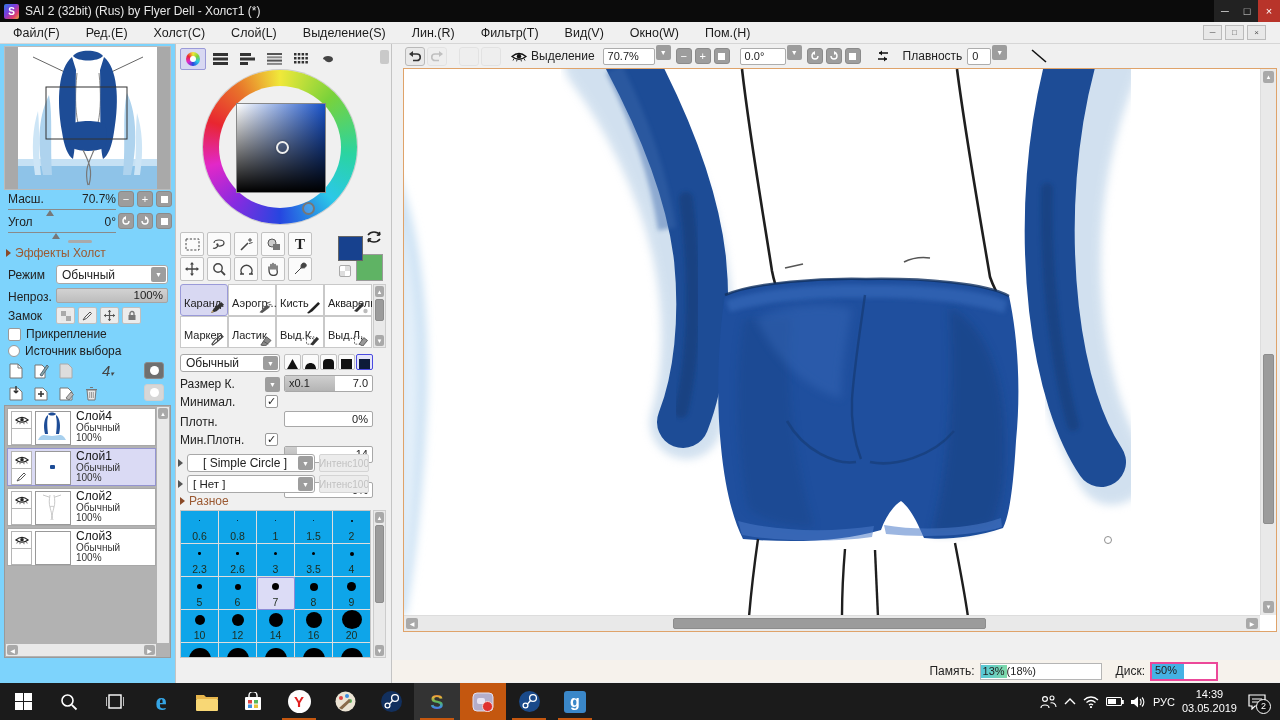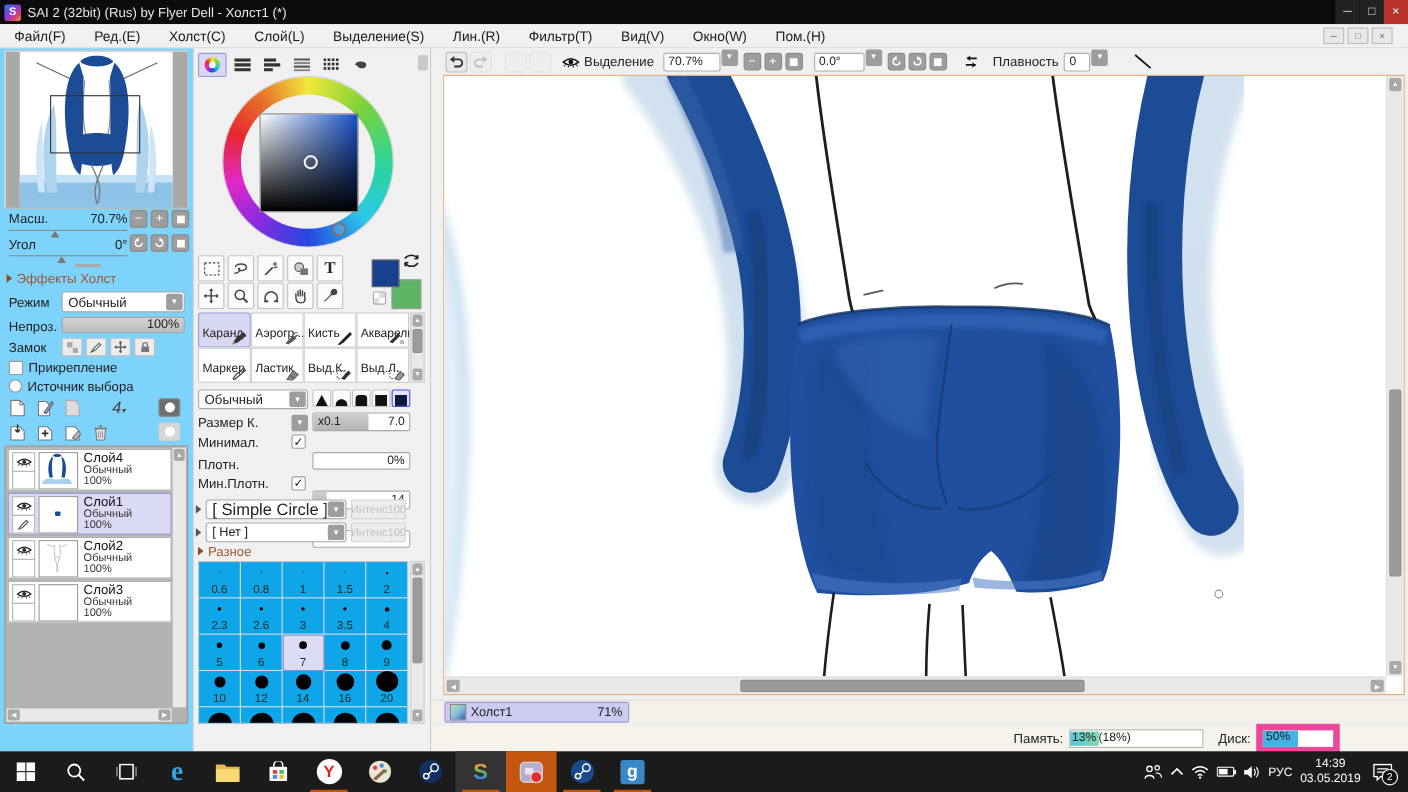--- a/index.html
+++ b/index.html
@@ -113,21 +113,21 @@
         display:flex;align-items:center;justify-content:center;box-sizing:border-box;}
   .tbtn.dis{border-color:#d8d8d8;background:#ededed;opacity:.55;}
   .canvas-frame{left:11px;top:24px;width:874px;height:564px;border:1px solid #dfa36a;background:#fff;}
   .cv-white{position:absolute;left:0;top:0;right:16px;bottom:16px;background:#fff;overflow:hidden;}
   .tabrow{left:0;top:592px;width:888px;height:22px;background:#f3f0ea;border-top:1px solid #ddd;display:flex;align-items:center;}
   .cv-tab{margin-left:12px;width:168px;height:19px;background:#ccccf2;border:1px solid #9a9ed6;border-radius:2px;
           display:flex;align-items:center;font-size:11.5px;box-sizing:border-box;}
   .statusrow{left:0;top:616px;width:888px;height:22px;background:#f6f2ec;display:flex;align-items:center;justify-content:flex-end;}
   .membox{width:120px;height:15px;background:#fff;border:1px solid #b5b5b5;display:flex;align-items:center;font-size:11px;}
   .memfill{background:linear-gradient(90deg,#57c7d8,#7fd9a8);padding:0 2px;height:13px;display:flex;align-items:center;}
-  .diskbox{width:64px;height:15px;background:#fff;border:6px solid #ec4899;position:relative;font-size:11px;overflow:hidden;}
+  .diskbox{width:64px;height:15px;background:#fff;border:2px solid #ec4899;position:relative;font-size:11px;overflow:hidden;}
   .diskfill{position:absolute;left:0;top:0;bottom:0;width:50%;background:#45b2e4;}
   .disktext{position:absolute;left:3px;top:0;}
   
   .taskbar{left:0;top:683px;width:1280px;height:37px;background:#1b1b1b;display:flex;align-items:stretch;}
   .slot{width:46px;display:flex;align-items:center;justify-content:center;position:relative;}
   .slot.open{background:#333;}
   .slot.active{background:#c4570f;}
   .underline{position:absolute;left:6px;right:6px;bottom:0;height:2px;background:#c4570f;}
   .tray{margin-left:auto;display:flex;align-items:center;color:#fff;gap:7px;padding-right:6px;}
   .tray .txt{font-size:11px;color:#fff;}
@@ -679,21 +679,21 @@
 
     <div class="abs lbl" style="left:4px;top:389px;">Мин.Плотн.</div>
     <div class="abs chk" style="left:89px;top:389px;">✓</div>
     <div class="abs sliderbox" style="left:108px;top:388px;width:89px;height:16px;">
       <span class="rt">0%</span>
     </div>
 
     <div class="abs" style="left:2px;top:410px;display:flex;align-items:center;">
       <span class="tri-r" style="border-left-color:#555;"></span>
       <span class="combo" style="width:128px;height:18px;">
-        <span class="cval" style="font-size:15px;">[ Simple Circle ]</span>
+        <span class="cval" style="font-size:12px;text-align:center;">[ Simple Circle ]</span>
         <span class="dd">▼</span>
       </span>
       <span class="disbox" style="width:48px;height:16px;margin-left:4px;">Интенс100</span>
     </div>
     <div class="abs" style="left:2px;top:431px;display:flex;align-items:center;">
       <span class="tri-r" style="border-left-color:#555;"></span>
       <span class="combo" style="width:128px;height:18px;">
         <span class="cval" style="font-size:11.5px;">[ Нет ]</span>
         <span class="dd">▼</span>
       </span>
@@ -928,27 +928,20 @@
         <div class="sbtn" style="position:absolute;bottom:2px;left:2px;right:2px;height:12px;">▼</div>
       </div>
 
       <div class="abs vsc" style="left:0;right:16px;bottom:0;height:16px;border-top:1px solid #ddd;">
         <div class="sbtn" style="position:absolute;left:2px;top:2px;bottom:2px;width:12px;">◀</div>
         <div class="sthumb" style="position:absolute;left:269px;top:2px;bottom:2px;width:313px;"></div>
         <div class="sbtn" style="position:absolute;right:2px;top:2px;bottom:2px;width:12px;">▶</div>
       </div>
     </div>
 
-    <div class="abs tabrow">
-      <div class="cv-tab">
-        <span style="width:13px;height:13px;margin:0 4px;border:1px solid #888;background:linear-gradient(135deg,#bfe3a8 0%,#7fb8e2 55%,#2a5a9e 100%);"></span>
-        <span>Холст1</span>
-        <span style="margin-left:auto;margin-right:5px;">71%</span>
-      </div>
-    </div>
 
     <div class="abs statusrow">
       <span class="lbl" style="margin-right:5px;">Память:</span>
       <span class="membox">
         <span class="memfill">13%</span>
         <span> (18%)</span>
       </span>
       <span class="lbl" style="margin-left:14px;margin-right:5px;">Диск:</span>
       <span class="diskbox" style="margin-right:62px;">
         <span class="diskfill"></span>

